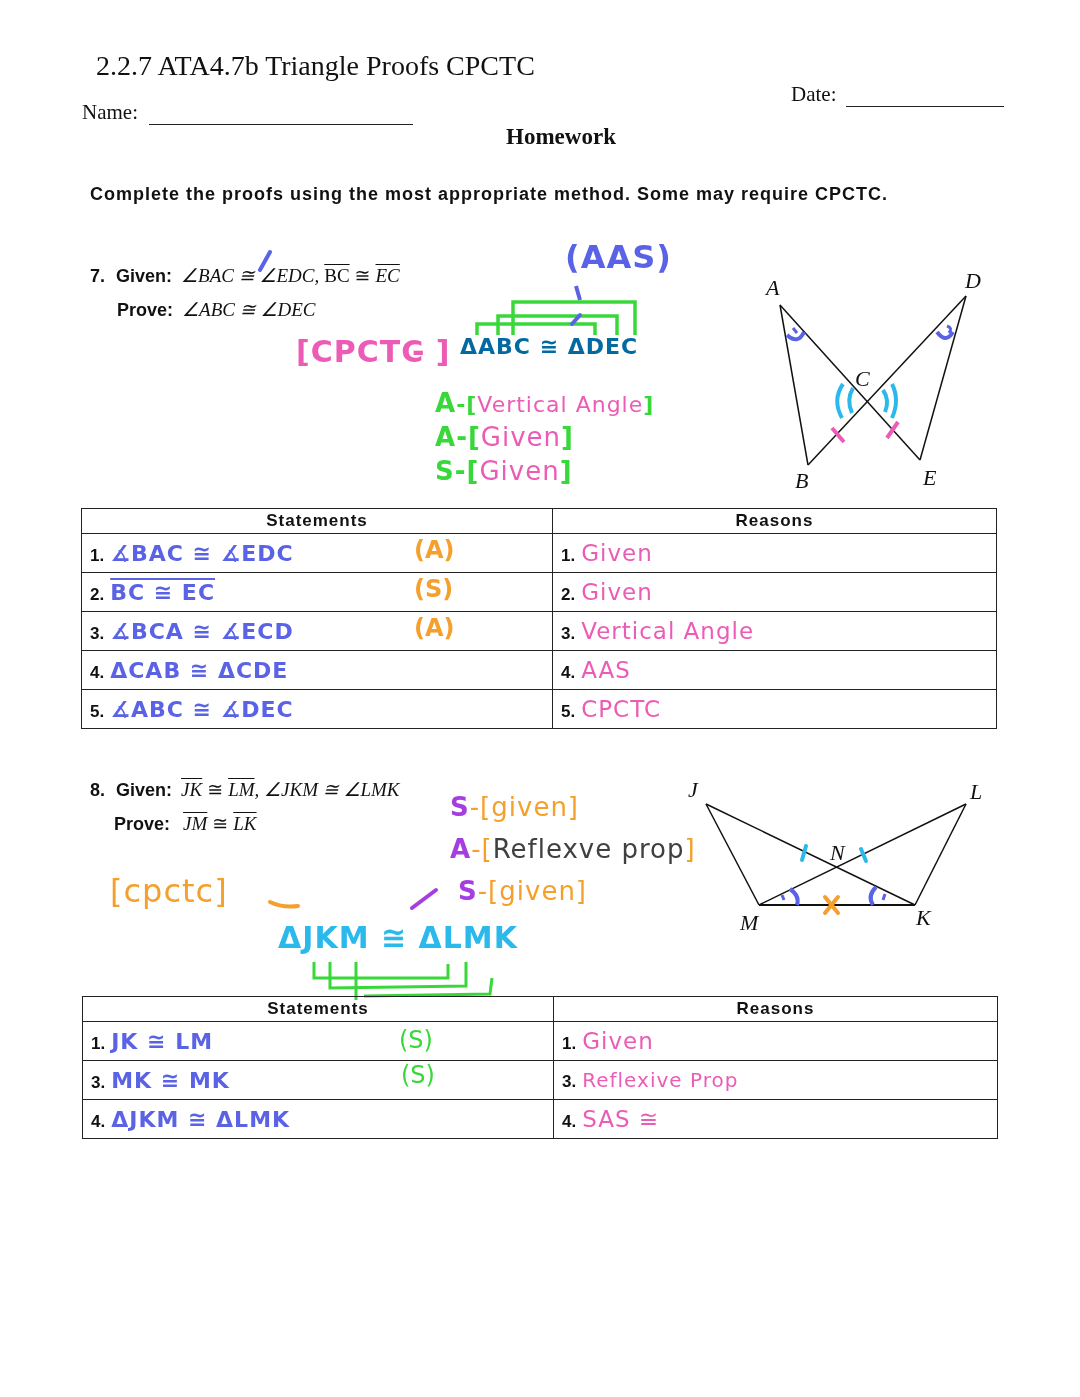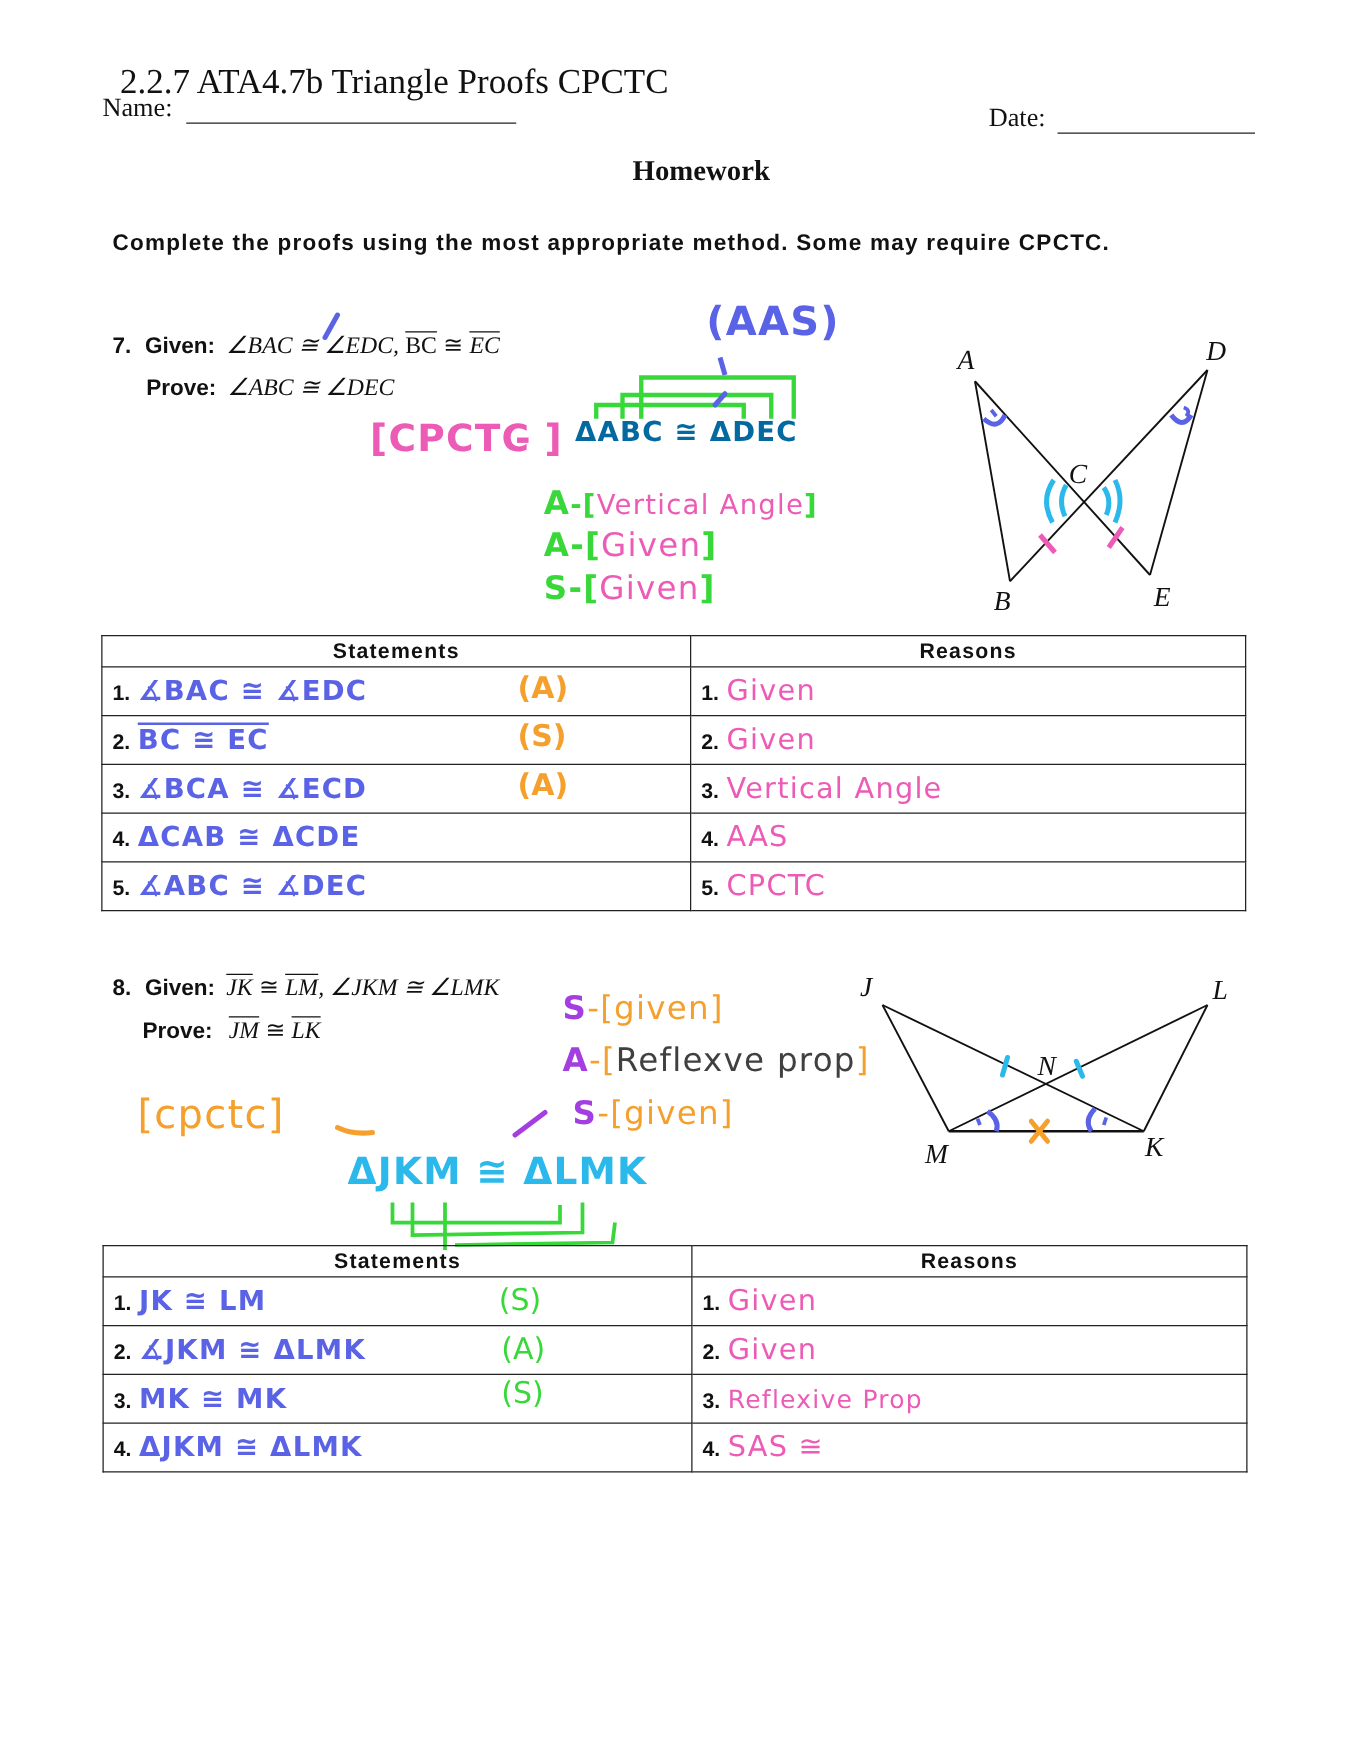--- a/index.html
+++ b/index.html
@@ -15,21 +15,21 @@
   table.proof th { height:24px; font-weight:bold; text-align:center; font-size:17px; letter-spacing:1px; }
   .num { font-weight:bold; color:#111; margin-right:6px; font-family:"Liberation Sans", sans-serif; font-size:17px; }
   .stmt { color:#5a63e6; font-size:22px; }
   .rsn { color:#ec5bb5; font-size:23px; font-weight:normal; letter-spacing:1px; }
   .tag { position:absolute; font-size:24px; font-family:"DejaVu Sans", sans-serif; font-weight:bold; }
 </style>
 </head>
 <body>
 
 <div class="abs serif" style="left:96px;top:50px;font-size:28px;">2.2.7 ATA4.7b Triangle Proofs CPCTC</div>
-<div class="abs serif" style="left:82px;top:74px;font-size:21px;">
+<div class="abs serif" style="left:82px;top:100px;font-size:21px;">
   <span>Name:</span>
   <span class="blank" style="width:264px;margin-left:6px;"></span>
 </div>
 <div class="abs serif" style="left:791px;top:82px;font-size:21px;">
   <span>Date:</span>
   <span class="blank" style="width:158px;margin-left:4px;"></span>
 </div>
 <div class="abs serif" style="left:0;width:1122px;top:124px;text-align:center;font-size:23px;font-weight:bold;">Homework</div>
 <div class="abs sans" style="left:90px;top:184px;font-size:18px;font-weight:bold;letter-spacing:1px;">Complete the proofs using the most appropriate method.  Some may require CPCTC.</div>
 
@@ -170,24 +170,20 @@
   <tbody>
       <tr>
     <th style="width:454px;">Statements</th>
     <th>Reasons</th>
   </tr>
   <tr>
     <td><span class="num">1.</span><span class="hand stmt">JK ≅ LM</span><span class="tag" style="left:316px;top:4px;color:#39d83a;font-weight:normal;">(S)</span></td>
     <td><span class="num">1.</span><span class="hand rsn">Given</span></td>
   </tr>
   <tr>
-    <td><span class="num">2.</span><span class="hand stmt">∡JKM ≅ ΔLMK</span><span class="tag" style="left:318px;top:4px;color:#39d83a;font-weight:normal;">(A)</span></td>
-    <td><span class="num">2.</span><span class="hand rsn">Given</span></td>
-  </tr>
-  <tr>
     <td><span class="num">3.</span><span class="hand stmt">MK ≅ MK</span><span class="tag" style="left:318px;top:0px;color:#39d83a;font-weight:normal;">(S)</span></td>
     <td><span class="num">3.</span><span class="hand rsn" style="font-size:20px;">Reflexive Prop</span></td>
   </tr>
   <tr>
     <td><span class="num">4.</span><span class="hand stmt">ΔJKM ≅ ΔLMK</span></td>
     <td><span class="num">4.</span><span class="hand rsn">SAS ≅</span></td>
   </tr>
 </tbody>
   </table>
 

